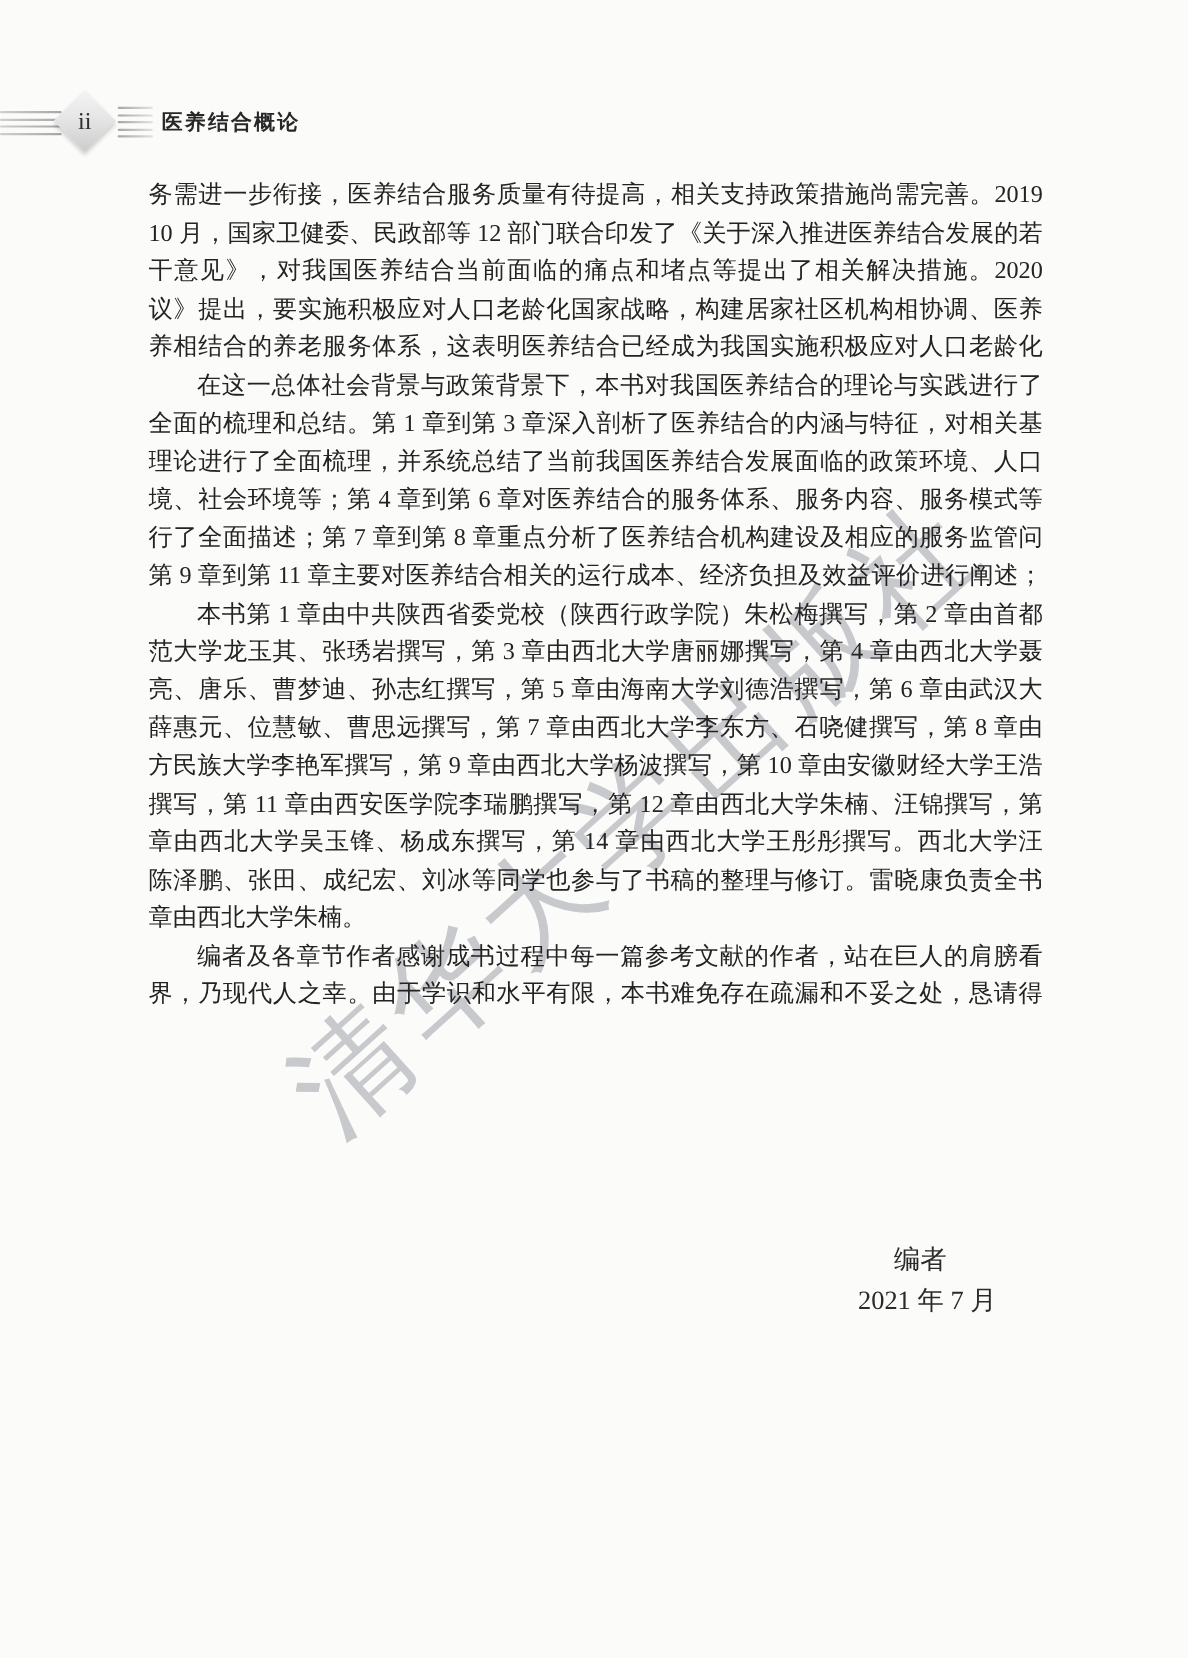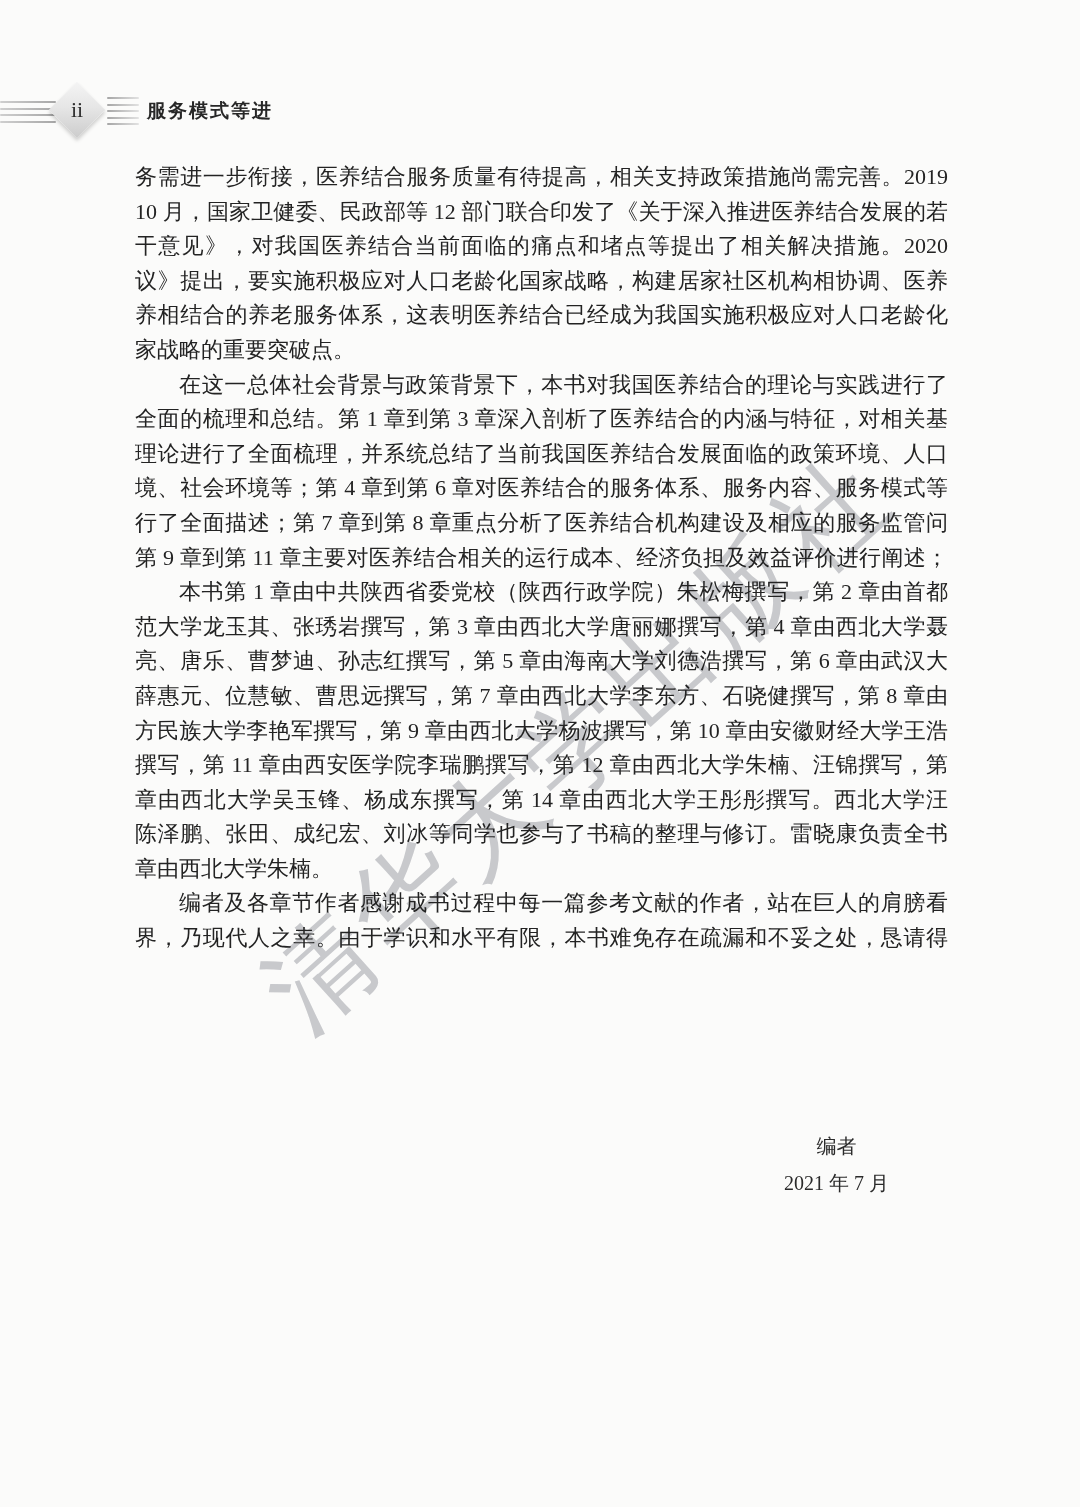--- a/index.html
+++ b/index.html
@@ -58,53 +58,52 @@
     overflow:hidden;
   }
   .ln.ind{text-indent:44px;}
   .ln.end{text-align-last:left;}
 
   
   .signature{
     position:absolute;top:1128px;right:187px;width:113px;
     text-align:center;z-index:2;
   }
-  .sig-line{font-size:20px;line-height:37px;color:#2a2a2a;white-space:nowrap;}
+  .sig-line{font-size:24px;line-height:37px;color:#2a2a2a;white-space:nowrap;}
 </style>
 </head>
 <body>
 
 <div class="page">
 
   <div class="hrule l" style="top:101px"></div>
   <div class="hrule l" style="top:107.5px"></div>
   <div class="hrule l" style="top:114px"></div>
   <div class="hrule l" style="top:120.5px"></div>
 
   <div class="hrule r" style="top:97px"></div>
   <div class="hrule r" style="top:103.5px"></div>
   <div class="hrule r" style="top:110px"></div>
   <div class="hrule r" style="top:116.5px"></div>
   <div class="hrule r" style="top:123px"></div>
 
   <div class="diamond">
     <span>ii</span>
   </div>
-  <div class="book-title">服务模式等进</div>
+  <div class="book-title">医养结合概论</div>
 
   <div class="watermark">清华大学出版社</div>
 
   <div class="body-text">
 
     <div class="ln">务需进一步衔接，医养结合服务质量有待提高，相关支持政策措施尚需完善。2019 年</div>
     <div class="ln">10 月，国家卫健委、民政部等 12 部门联合印发了《关于深入推进医养结合发展的若</div>
     <div class="ln">干意见》，对我国医养结合当前面临的痛点和堵点等提出了相关解决措施。2020 年，《中</div>
     <div class="ln">议》提出，要实施积极应对人口老龄化国家战略，构建居家社区机构相协调、医养康</div>
     <div class="ln">养相结合的养老服务体系，这表明医养结合已经成为我国实施积极应对人口老龄化国</div>
-    <div class="ln end">家战略的重要突破点。</div>
 
     <div class="ln ind">在这一总体社会背景与政策背景下，本书对我国医养结合的理论与实践进行了较</div>
     <div class="ln">全面的梳理和总结。第 1 章到第 3 章深入剖析了医养结合的内涵与特征，对相关基础</div>
     <div class="ln">理论进行了全面梳理，并系统总结了当前我国医养结合发展面临的政策环境、人口环</div>
     <div class="ln">境、社会环境等；第 4 章到第 6 章对医养结合的服务体系、服务内容、服务模式等进</div>
     <div class="ln">行了全面描述；第 7 章到第 8 章重点分析了医养结合机构建设及相应的服务监管问题；</div>
     <div class="ln">第 9 章到第 11 章主要对医养结合相关的运行成本、经济负担及效益评价进行阐述；第</div>
 
     <div class="ln ind">本书第 1 章由中共陕西省委党校（陕西行政学院）朱松梅撰写，第 2 章由首都师</div>
     <div class="ln">范大学龙玉其、张琇岩撰写，第 3 章由西北大学唐丽娜撰写，第 4 章由西北大学聂建</div>

